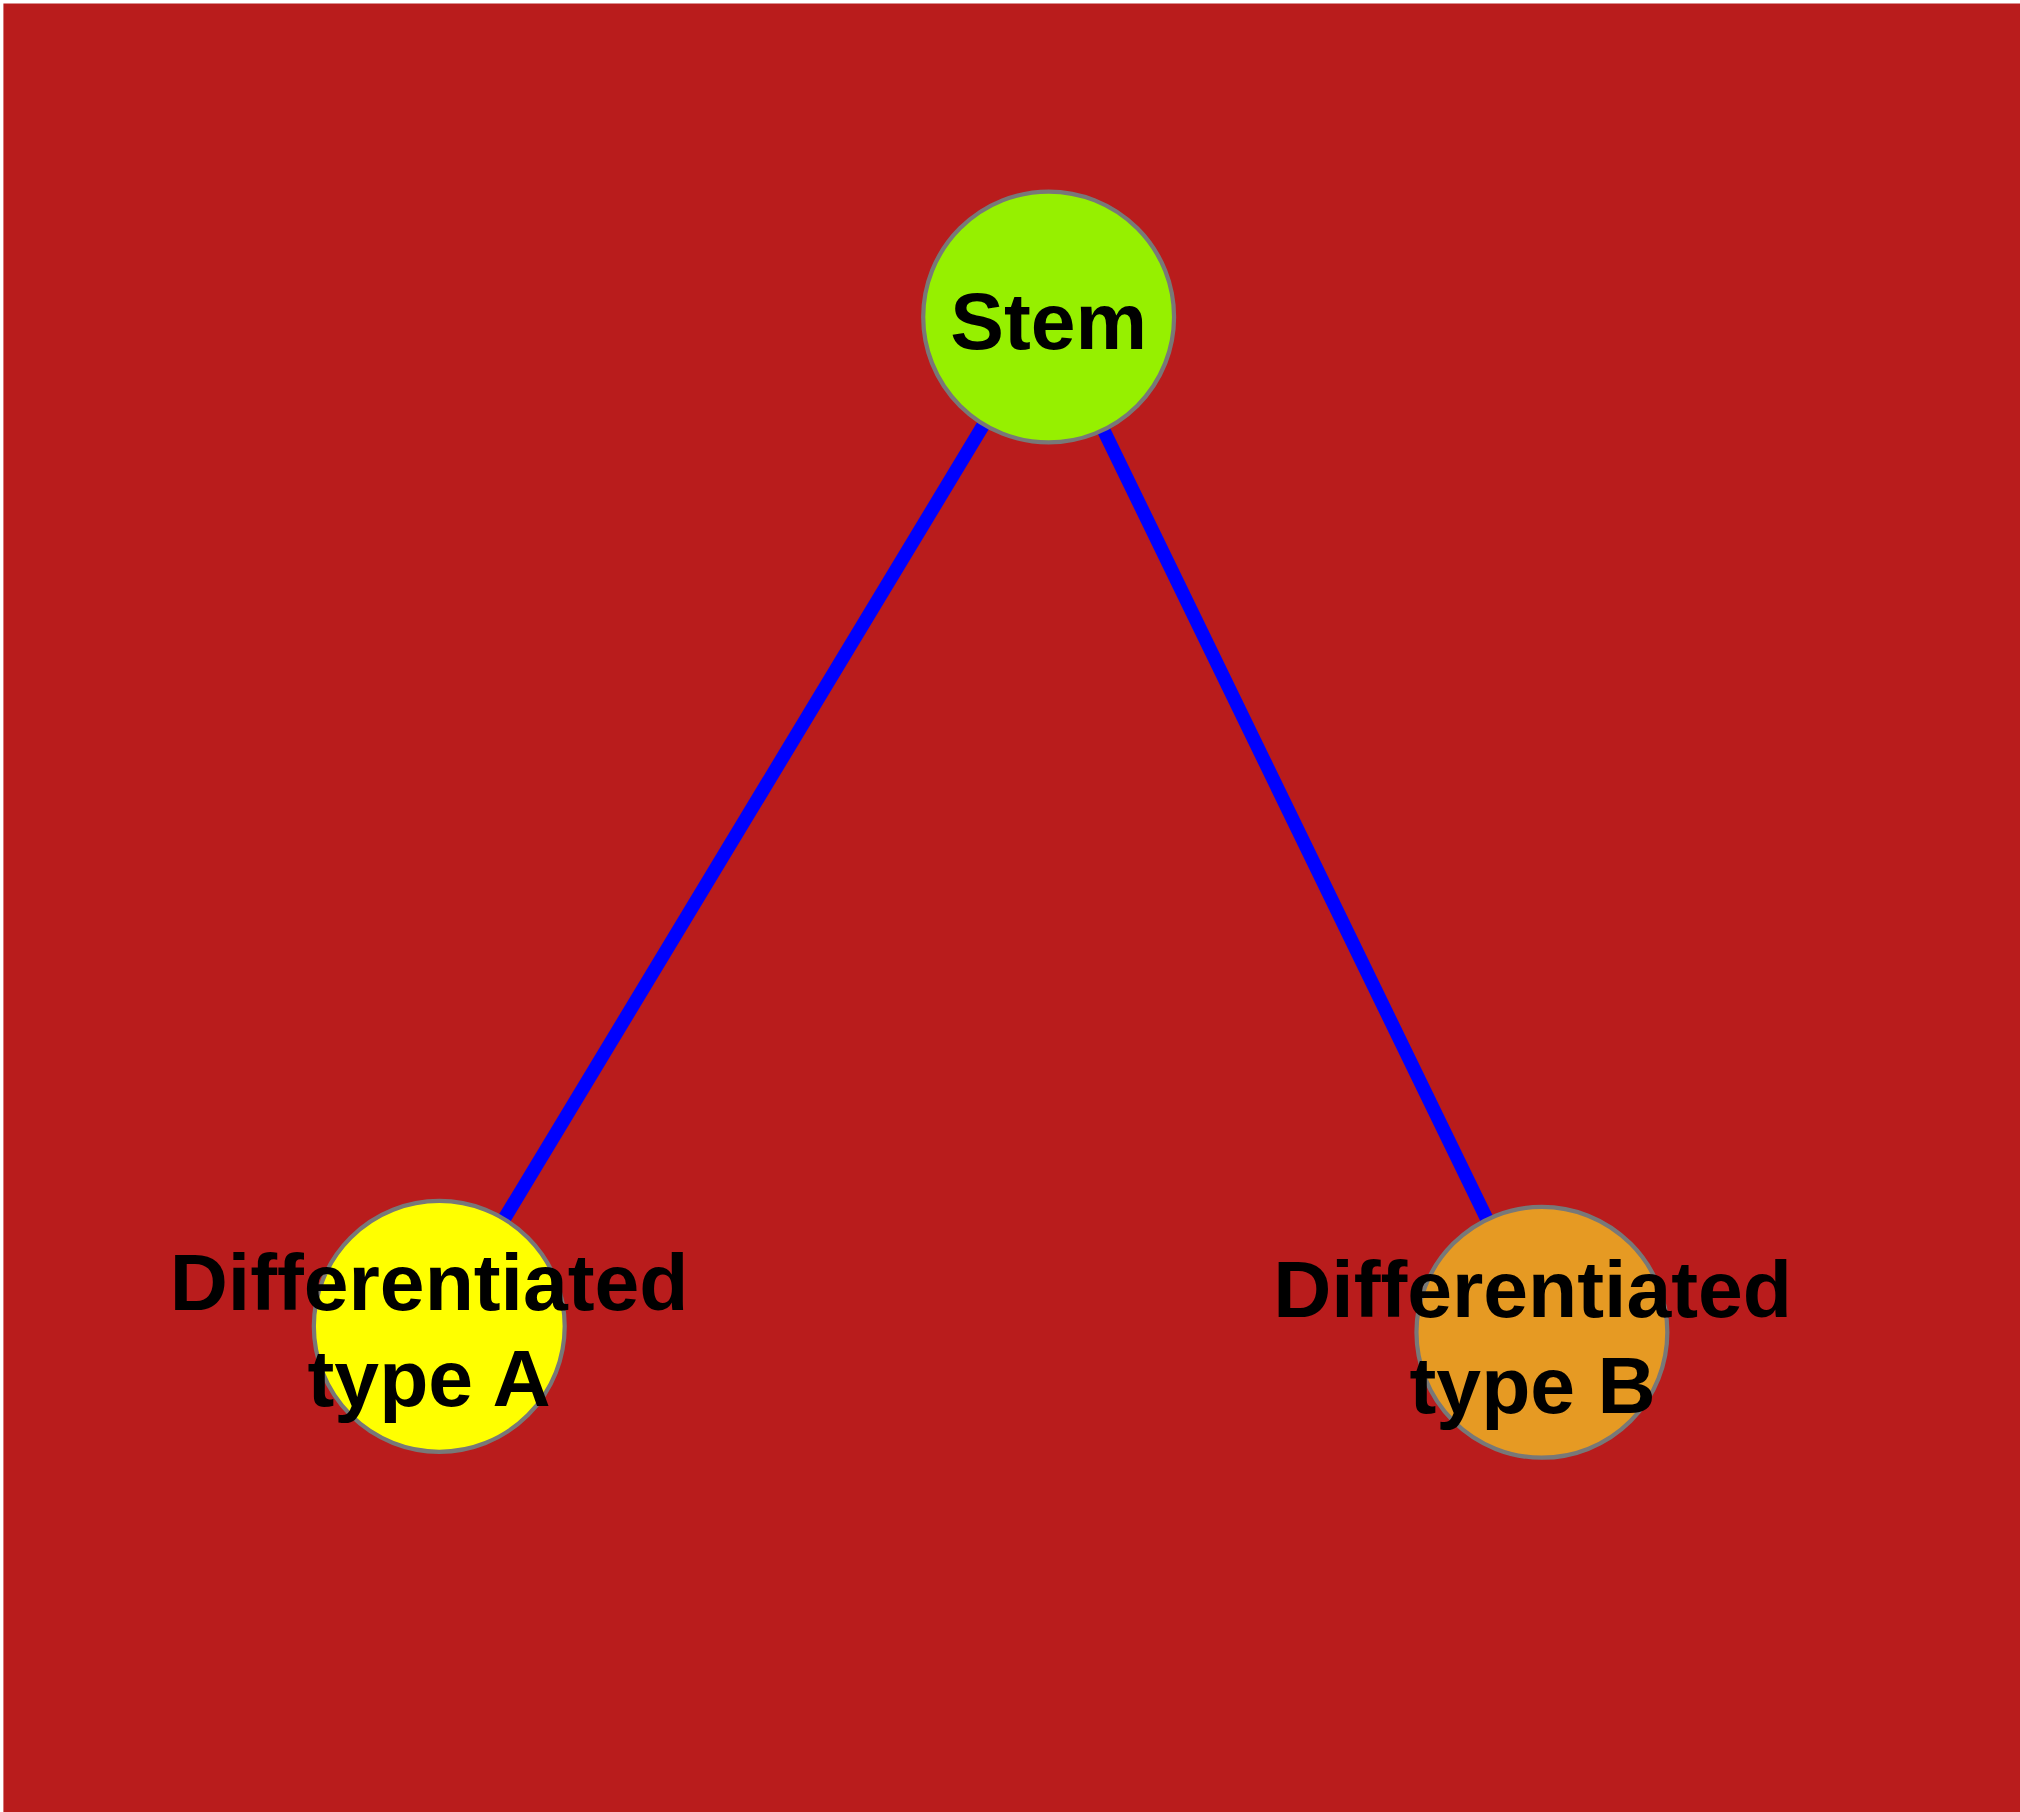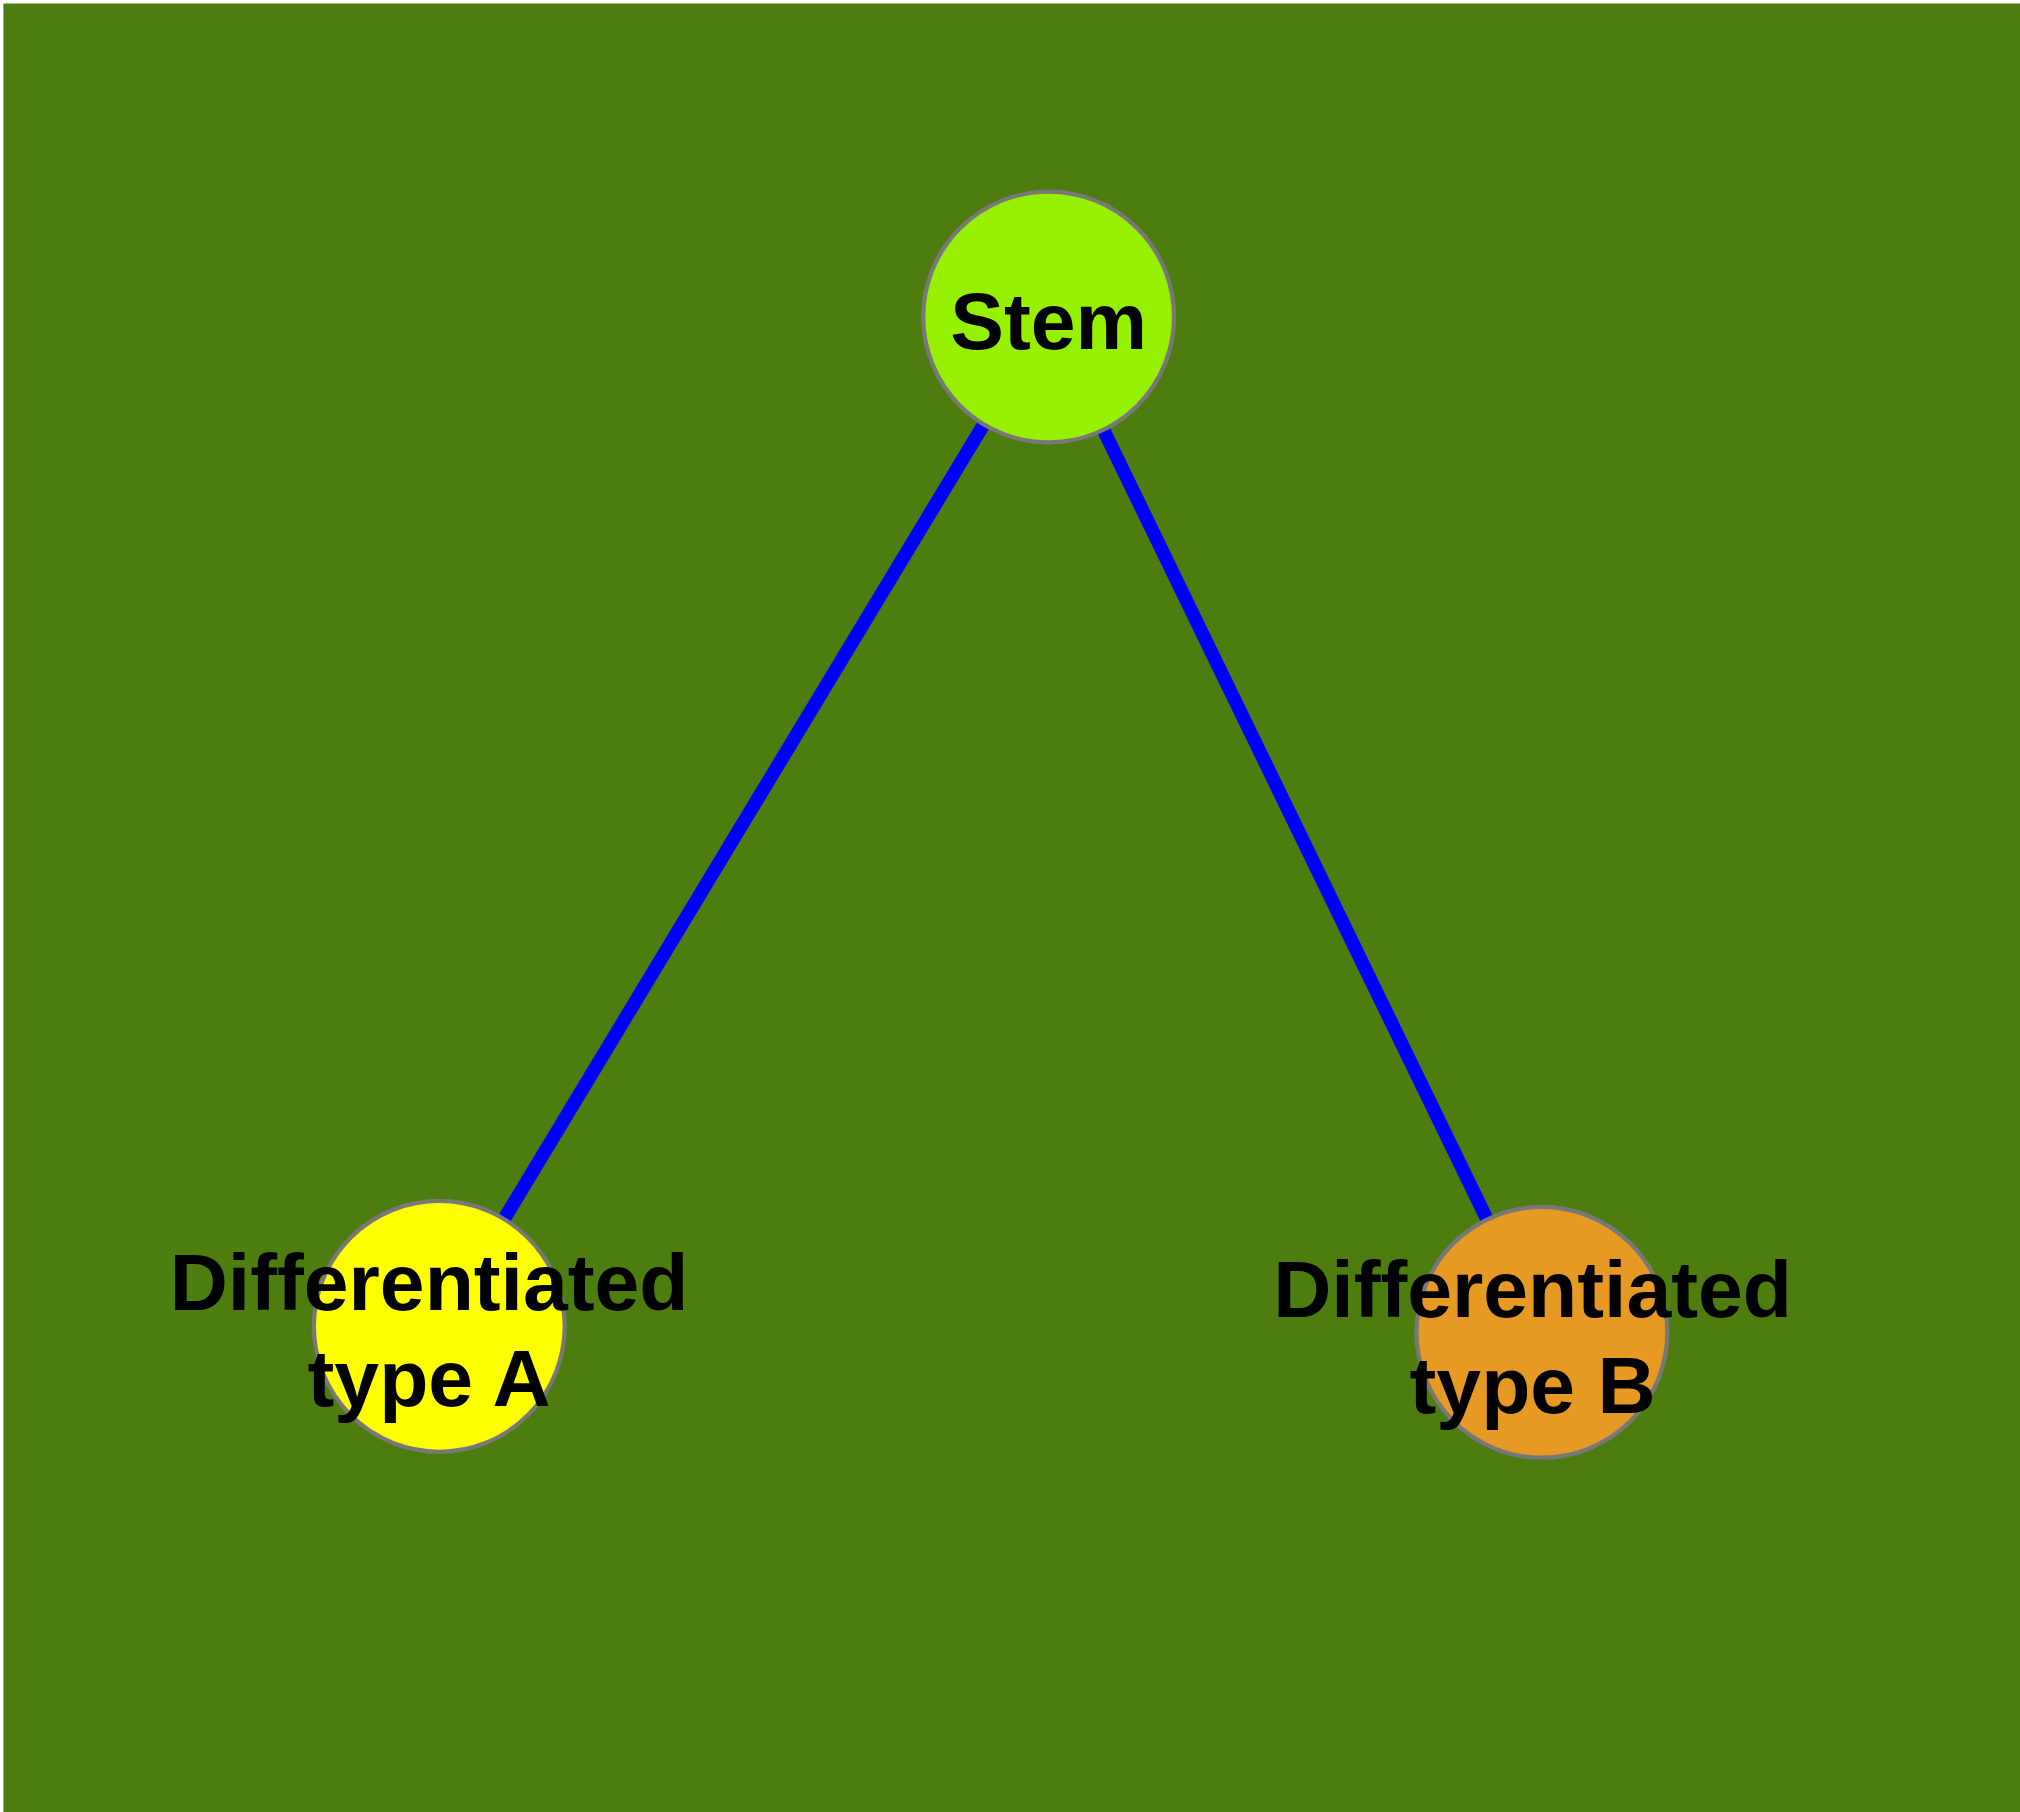--- a/index.html
+++ b/index.html
@@ -5,21 +5,21 @@
   html, body {
     margin: 0;
     padding: 0;
     background: #C9C9F7;
     font-family: "Liberation Sans", sans-serif;
   }
   .canvas {
     position: relative;
     width: 2021px;
     height: 1812px;
-    background: #4d7c0f;
+    background: #b91c1c;
     box-shadow: inset 3.4px 3.4px 0 #FFFFFF; 
     overflow: hidden;
   }
   .canvas svg {
     position: absolute;
     top: 0;
     left: 0;
     width: 100%;
     height: 100%;
     display: block;

